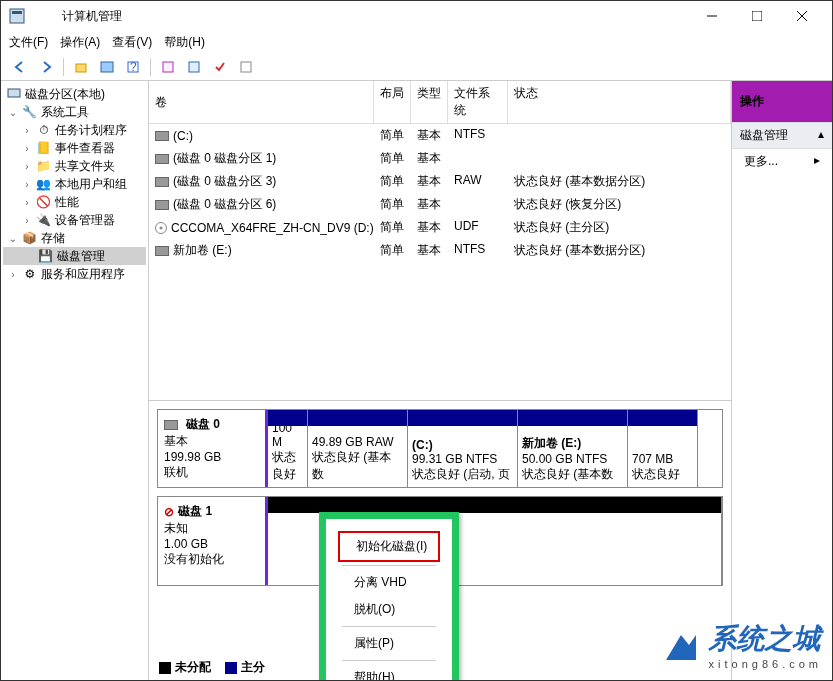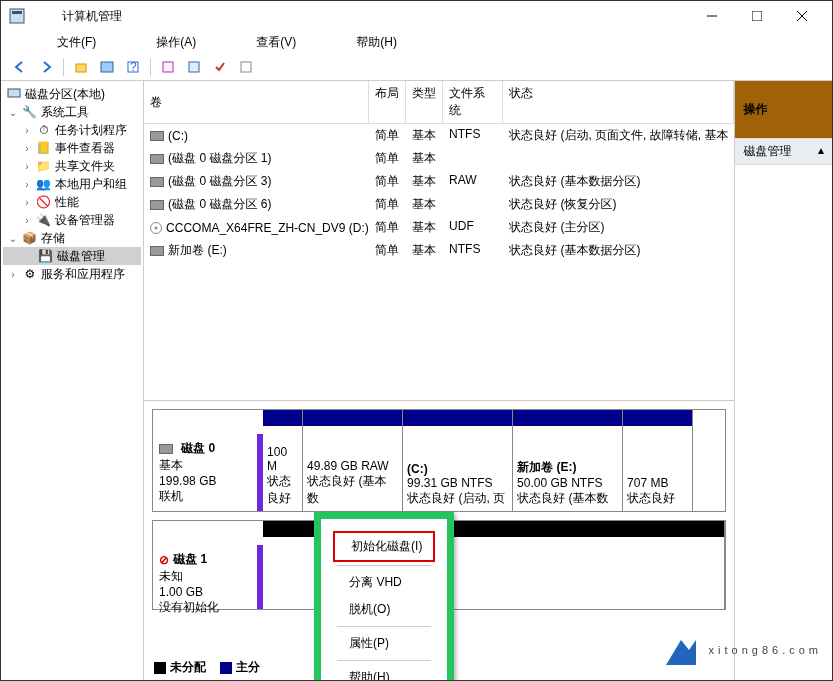--- a/index.html
+++ b/index.html
@@ -5,21 +5,21 @@
     * { margin: 0; padding: 0; box-sizing: border-box; font-family: "Microsoft YaHei", "Segoe UI", sans-serif; font-size: 12px; }
     body { background: #fff; width: 833px; height: 681px; position: relative; border: 1px solid #333; overflow: hidden; }
     
     .titlebar { height: 30px; display: flex; align-items: center; padding: 0 8px; gap: 31px; }
     .titlebar .icon { width: 16px; height: 16px; margin-right: 6px; }
     .titlebar .title { flex: 1; font-size: 12px; }
     .winbtns { display: flex; }
     .winbtn { width: 45px; height: 30px; display: flex; align-items: center; justify-content: center; }
     
     .menubar { height: 22px; display: flex; align-items: center; padding: 0 8px; gap: 12px; }
-    .menubar span { cursor: default; margin-left: 48px; }
+    .menubar span { cursor: default; }
     
     .toolbar { height: 28px; display: flex; align-items: center; padding: 0 8px; gap: 4px; border-bottom: 1px solid #ccc; }
     .tbtn { width: 22px; height: 22px; display: flex; align-items: center; justify-content: center; border: 1px solid transparent; }
     .tsep { width: 1px; height: 18px; background: #ccc; margin: 0 2px; }
     
     .main { display: flex; height: calc(100% - 80px); }
     .treepane { width: 148px; border-right: 1px solid #ccc; padding: 4px 2px; overflow: hidden; }
     .treenode { display: flex; align-items: center; height: 18px; padding: 1px 0; white-space: nowrap; cursor: default; }
     .treenode.sel { background: #d0d0d0; }
     .expander { width: 12px; text-align: center; color: #666; font-size: 10px; cursor: pointer; }
@@ -35,38 +35,38 @@
     .col.c1 { width: 37px; }
     .col.c2 { width: 37px; }
     .col.c3 { width: 60px; }
     .col.c4 { flex: 1; }
     .diskicon { width: 14px; height: 10px; background: #999; margin-right: 4px; border: 1px solid #666; display: inline-block; flex-shrink: 0; }
     .cdicon { width: 12px; height: 12px; border: 1px solid #888; border-radius: 50%; margin-right: 4px; display: inline-block; flex-shrink: 0; position: relative; }
     .cdicon::after { content:''; position: absolute; width: 3px; height: 3px; background: #888; border-radius: 50%; top: 50%; left: 50%; transform: translate(-50%,-50%); }
     
     .graphpane { height: 280px; border-top: 1px solid #ccc; overflow: hidden; position: relative; }
     .diskrow { display: flex; border: 1px solid #888; margin: 8px; }
-    .diskinfo { width: 110px; padding: 6px; border-right: 6px solid #6d28d9; margin-top: 24px; }
+    .diskinfo { width: 110px; padding: 6px; border-right: 3px solid #6d28d9; }
     .diskinfo .dname { font-weight: bold; display: flex; align-items: center; gap: 4px; }
     .parts { display: flex; flex: 1; }
     .part { border-right: 1px solid #888; padding: 4px; display: flex; flex-direction: column; justify-content: flex-end; font-size: 11px; overflow: hidden; position: relative; }
     .part .topbar { position: absolute; top: 0; left: 0; right: 0; height: 16px; background: #00008b; }
     .part .plabel { font-weight: bold; }
     .part.black .topbar { background: #000; }
     
     .legend { position: absolute; bottom: 4px; left: 10px; display: flex; gap: 14px; align-items: center; font-size: 11px; font-weight: bold; }
     .legbox { width: 12px; height: 12px; display: inline-block; margin-right: 4px; vertical-align: middle; }
     
     .ctxmenu { position: absolute; background: #fff; border: 7px solid #22c55e; box-shadow: 2px 2px 4px rgba(0,0,0,0.3); padding: 12px; z-index: 100; }
     .ctxmenu .mi { padding: 5px 24px 5px 16px; white-space: nowrap; cursor: default; }
     .ctxmenu .mi.hl { border: 2px solid #d00; }
     .ctxmenu .msep { height: 1px; background: #ccc; margin: 3px 4px; }
     
     .actionpane { width: 100px; }
-    .actionhdr { background: #a16207; padding: 20px 8px; border-bottom: 1px solid #ddd; font-weight: bold; }
+    .actionhdr { background: #a21caf; padding: 12px 8px; border-bottom: 1px solid #ddd; font-weight: bold; }
     .actionsub { background: #eaeef3; padding: 4px 8px; display: flex; justify-content: space-between; border-bottom: 1px solid #ddd; }
     .actionitem { padding: 4px 12px; display: flex; justify-content: space-between; }
     
     .watermark { position: absolute; right: 10px; bottom: 10px; z-index: 50; display: flex; align-items: center; gap: 8px; }
     .watermark .logo { color: #2266bb; font-size: 28px; font-weight: bold; font-style: italic; }
     .watermark .url { color: #444; font-size: 11px; letter-spacing: 4px; }
   </style>
 </head>
 <body>
 
@@ -227,21 +227,20 @@
         <div class="col c2">类型</div>
         <div class="col c3">文件系统</div>
         <div class="col c4">状态</div>
       </div>
       <div id="volrows">
           <div class="volrow">
     <div class="col c0"><span class="diskicon"></span>(C:)</div>
     <div class="col c1">简单</div>
     <div class="col c2">基本</div>
     <div class="col c3">NTFS</div>
-    <div class="col c4">状态良好 (启动, 页面文件, 故障转储, 基本</div>
           </div>
           <div class="volrow">
     <div class="col c0"><span class="diskicon"></span>(磁盘 0 磁盘分区 1)</div>
     <div class="col c1">简单</div>
     <div class="col c2">基本</div>
     <div class="col c3"></div>
           </div>
           <div class="volrow">
     <div class="col c0"><span class="diskicon"></span>(磁盘 0 磁盘分区 3)</div>
     <div class="col c1">简单</div>
@@ -352,23 +351,28 @@
       </div>
     </div>
   </div>
 
   <div class="actionpane">
     <div class="actionhdr">操作</div>
     <div class="actionsub">
       <span>磁盘管理</span>
       <span>▴</span>
     </div>
+    <div class="actionitem">
+      <span>更多...</span>
+      <span>▸</span>
+    </div>
   </div>
 </div>
 
 <div class="watermark">
   <svg width="40" height="40">
       <path d="M5 35 L20 10 L28 20 L35 10 L35 35 Z" fill="#2266bb"></path>
     </svg>
   <div>
+    <div class="logo">系统之城</div>
     <div class="url">xitong86.com</div>
   </div>
 </div>
 
 </body></html>

